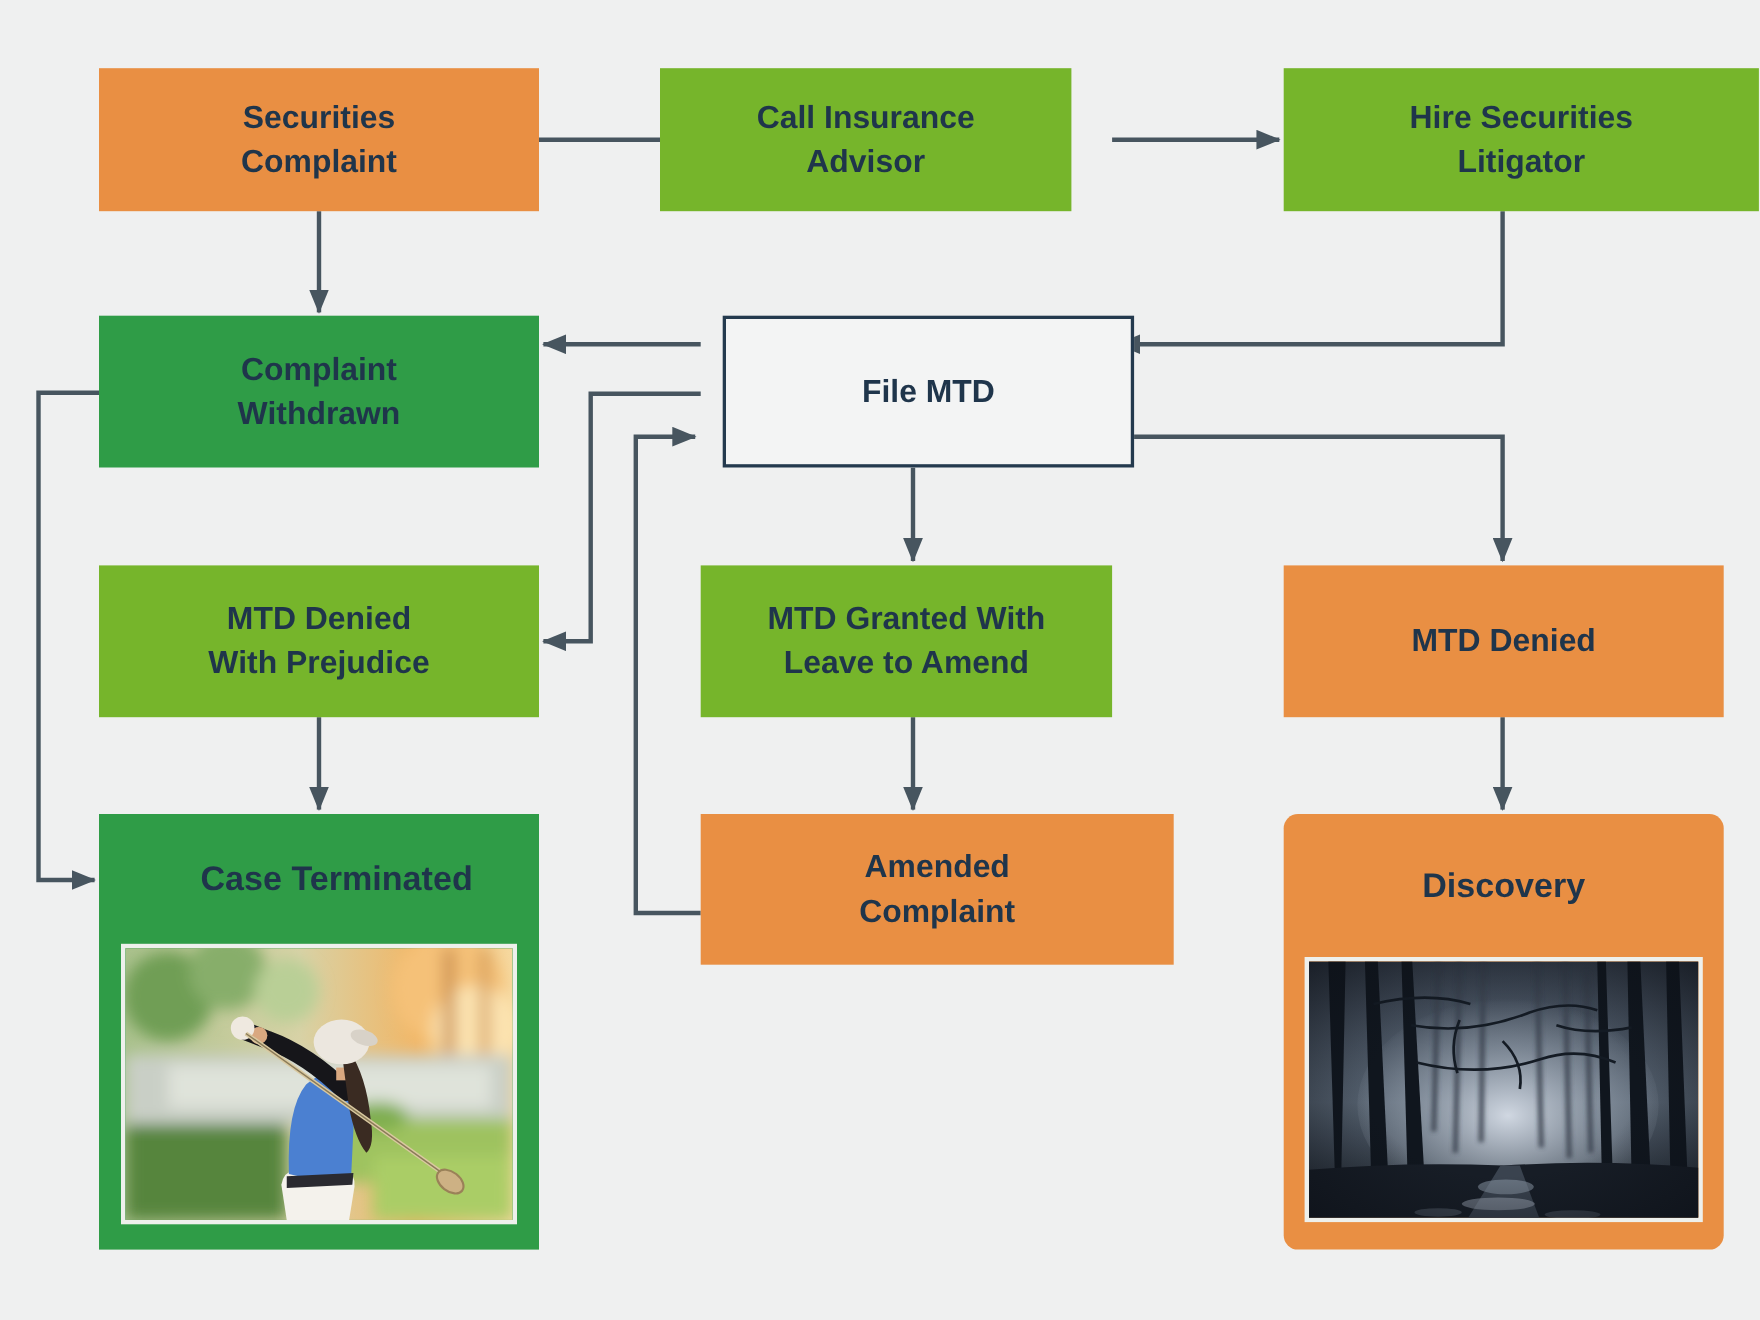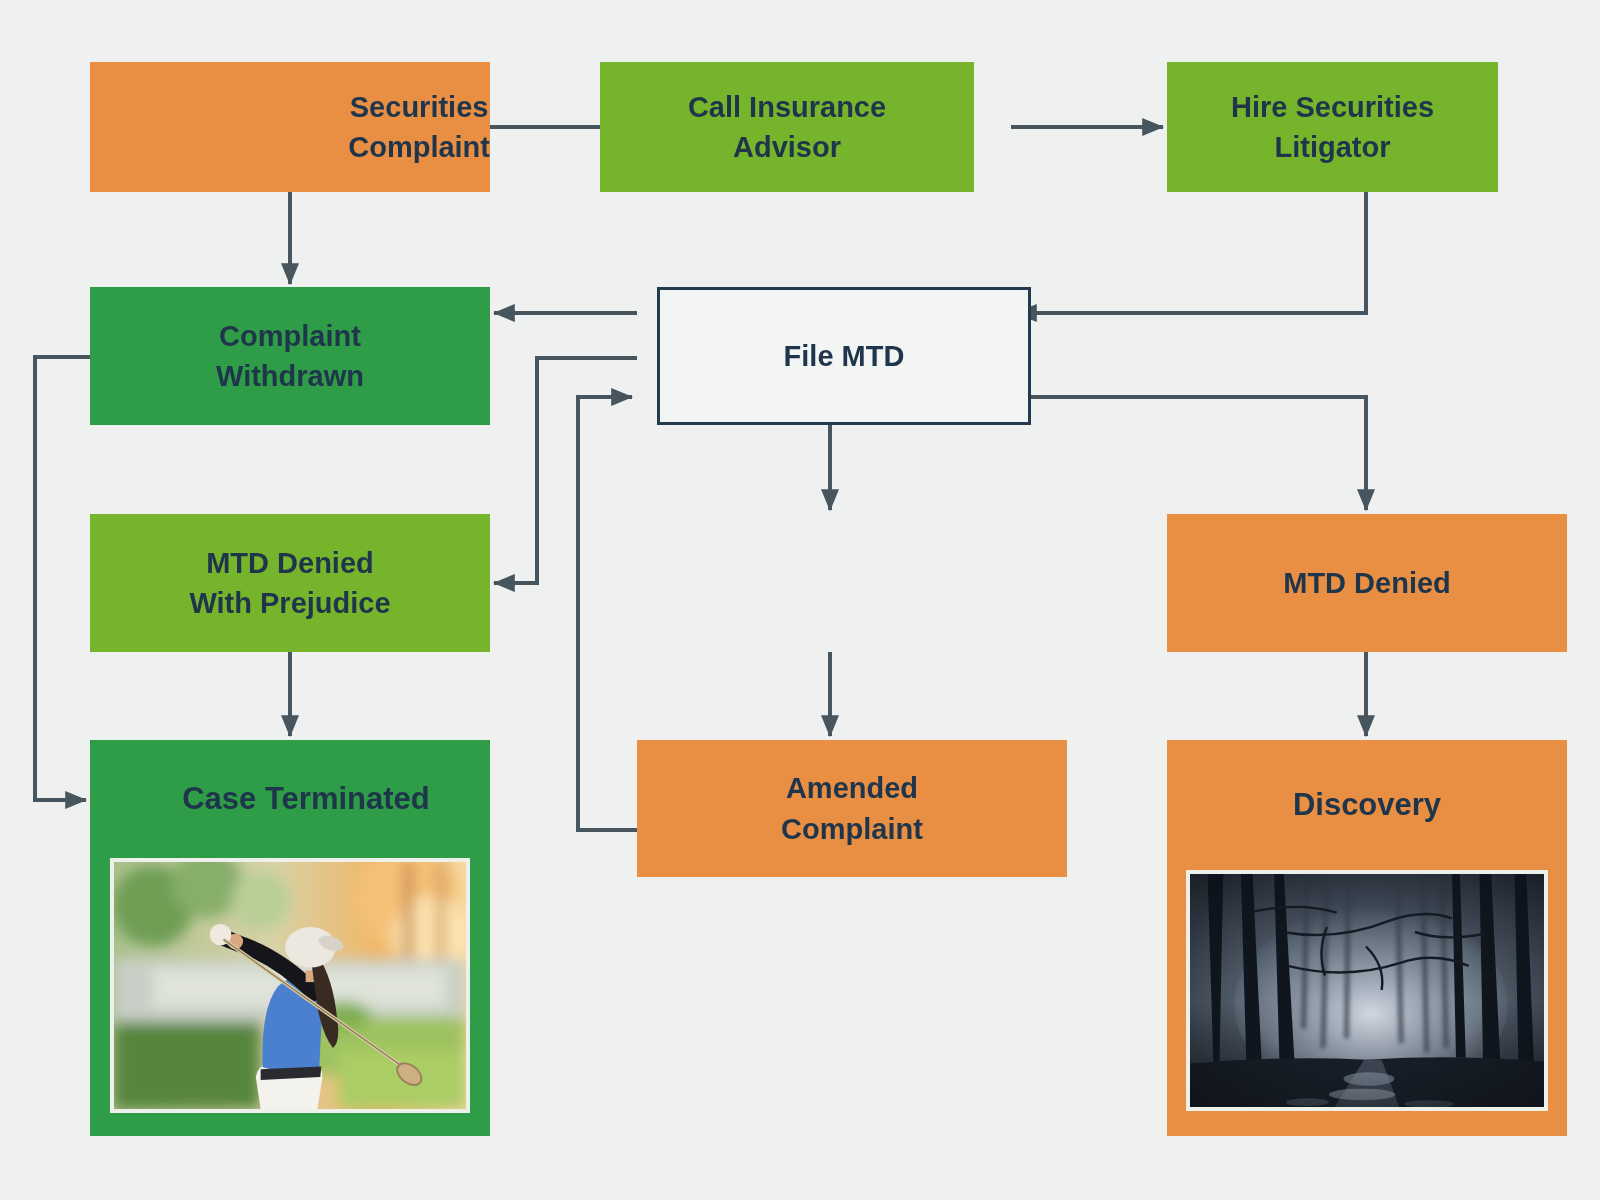--- a/index.html
+++ b/index.html
@@ -39,44 +39,48 @@
       <polyline points="637,830 578,830 578,397 632,397" marker-end="url(#ah)"></polyline>
       <polyline points="1011,397 1366,397 1366,510" marker-end="url(#ah)"></polyline>
       <polyline points="830,425 830,510" marker-end="url(#ah)"></polyline>
       <polyline points="290,652 290,736" marker-end="url(#ah)"></polyline>
       <polyline points="830,652 830,736" marker-end="url(#ah)"></polyline>
       <polyline points="1366,652 1366,736" marker-end="url(#ah)"></polyline>
       <polyline points="90,357 35,357 35,800 86,800" marker-end="url(#ah)"></polyline>
     </g>
   </svg>
 
-  <div class="node orange" style="left:90px;top:62px;width:400px;height:130px;justify-content:flex-end;">
+  <div class="node orange" style="left:90px;top:62px;width:400px;height:130px;">
     <span class="label">Securities
 Complaint</span>
   </div>
   <div class="node lgreen" style="left:600px;top:62px;width:374px;height:130px;">
     <span class="label">Call Insurance
 Advisor</span>
   </div>
-  <div class="node lgreen" style="left:1167px;top:62px;width:331px;height:130px;">
+  <div class="node lgreen" style="left:1167px;top:62px;width:432px;height:130px;">
     <span class="label">Hire Securities
 Litigator</span>
   </div>
 
   <div class="node dgreen" style="left:90px;top:287px;width:400px;height:138px;">
     <span class="label">Complaint
 Withdrawn</span>
   </div>
   <div class="node mtd" style="left:637px;top:287px;width:374px;height:138px;">
     <span class="label">File MTD</span>
   </div>
 
   <div class="node lgreen" style="left:90px;top:514px;width:400px;height:138px;">
     <span class="label">MTD Denied
 With Prejudice</span>
+  </div>
+  <div class="node lgreen" style="left:637px;top:514px;width:374px;height:138px;">
+    <span class="label">MTD Granted With
+Leave to Amend</span>
   </div>
   <div class="node orange" style="left:1167px;top:514px;width:400px;height:138px;">
     <span class="label">MTD Denied</span>
   </div>
 
   <div class="node dgreen tall" style="left:90px;top:740px;width:400px;height:396px;">
     <div class="titlezone" style="height:118px;margin-left:32px;">
       <span class="label">Case Terminated</span>
     </div>
     <div class="photo-frame">
@@ -126,21 +130,21 @@
         </g>
       </svg>
     </div>
   </div>
 
   <div class="node orange" style="left:637px;top:740px;width:430px;height:137px;">
     <span class="label">Amended
 Complaint</span>
   </div>
 
-  <div class="node orange tall" style="left:1167px;top:740px;width:400px;height:396px;">
+  <div class="node orange tall" style="left:1167px;top:740px;width:400px;height:396px;border-radius:13px;">
     <div class="titlezone" style="height:130px;">
       <span class="label">Discovery</span>
     </div>
     <div class="photo-frame">
       <svg width="354" height="233" viewBox="0 0 362 241" preserveAspectRatio="none">
         <defs>
           <linearGradient id="fbg" x1="0" y1="0" x2="0" y2="1">
             <stop offset="0" stop-color="#39424f"></stop>
               <stop offset="0.55" stop-color="#55616f"></stop>
             <stop offset="1" stop-color="#232a33"></stop>

